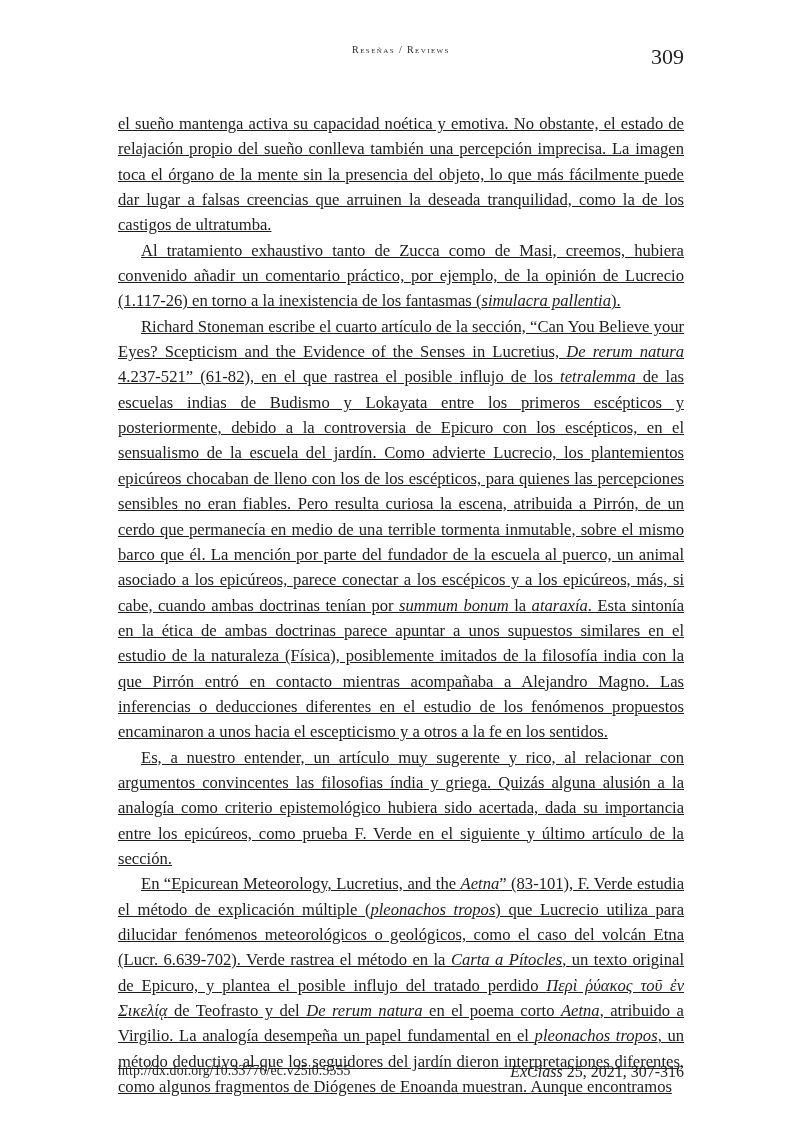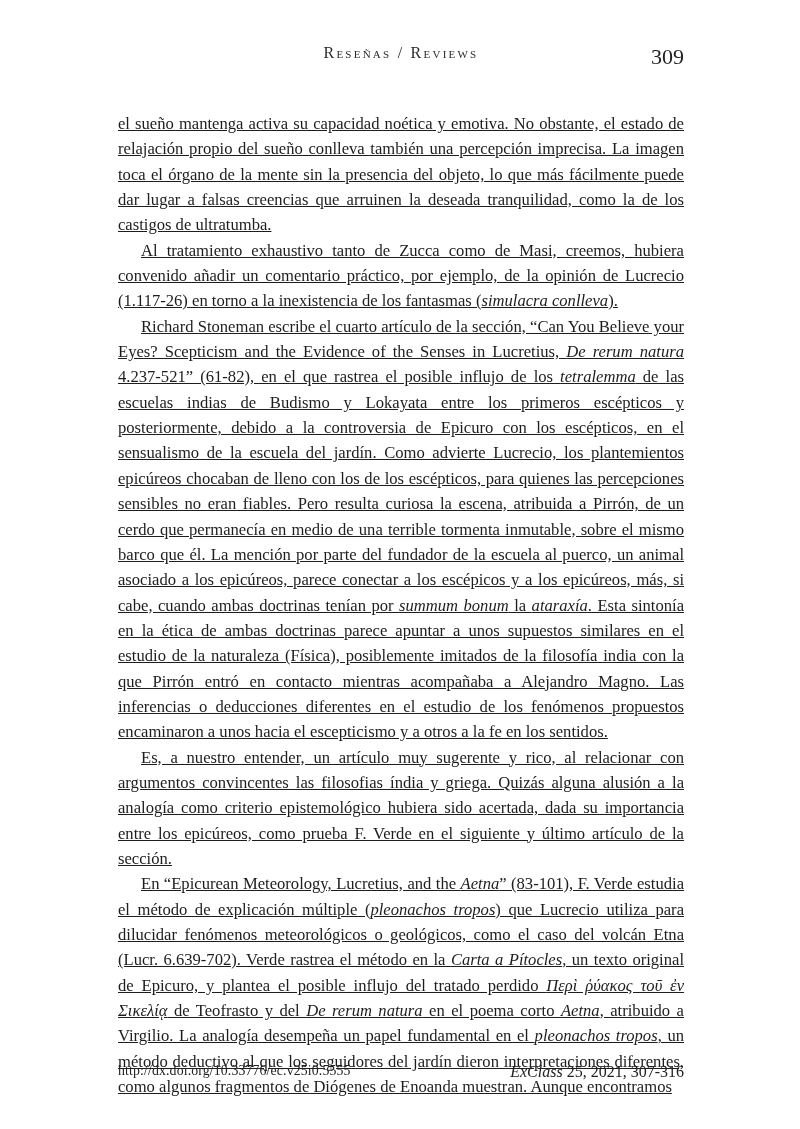--- a/index.html
+++ b/index.html
@@ -18,21 +18,21 @@
   .header {
     position: absolute;
     top: 44px; left: 118px; width: 566px;
     height: 22px;
   }
   .header-title {
     display: block;
     text-align: center;
     font-variant: small-caps;
     letter-spacing: 0.14em;
-    font-size: 16px;
+    font-size: 10px;
     color: #2a2a2a;
   }
   .page-number {
     position: absolute;
     right: 0; top: 0;
     font-size: 22px;
     color: #222;
   }
   .body-text {
     position: absolute;
@@ -61,21 +61,21 @@
 
 <div class="page">
 
   <div class="header">
     <span class="header-title">Reseñas / Reviews</span>
     <span class="page-number">309</span>
   </div>
 
   <div class="body-text">
       <p class="para"><span>el sueño mantenga activa su capacidad noética y emotiva. No obstante, el estado de relajación propio del sueño conlleva también una percepción imprecisa. La imagen toca el órgano de la mente sin la presencia del objeto, lo que más fácilmente puede dar lugar a falsas creencias que arruinen la deseada tranquilidad, como la de los castigos de ultratumba.</span></p>
-      <p class="para indent"><span>Al tratamiento exhaustivo tanto de Zucca como de Masi, creemos, hubiera convenido añadir un comentario práctico, por ejemplo, de la opinión de Lucrecio (1.117-26) en torno a la inexistencia de los fantasmas (</span><i>simulacra conlleva</i><span>).</span></p>
+      <p class="para indent"><span>Al tratamiento exhaustivo tanto de Zucca como de Masi, creemos, hubiera convenido añadir un comentario práctico, por ejemplo, de la opinión de Lucrecio (1.117-26) en torno a la inexistencia de los fantasmas (</span><i>simulacra pallentia</i><span>).</span></p>
       <p class="para indent"><span>Richard Stoneman escribe el cuarto artículo de la sección, “Can You Believe your Eyes? Scepticism and the Evidence of the Senses in Lucretius, </span><i>De rerum natura</i><span> 4.237-521” (61-82), en el que rastrea el posible influjo de los </span><i>tetralemma</i><span> de las escuelas indias de Budismo y Lokayata entre los primeros escépticos y posteriormente, debido a la controversia de Epicuro con los escépticos, en el sensualismo de la escuela del jardín. Como advierte Lucrecio, los plantemientos epicúreos chocaban de lleno con los de los escépticos, para quienes las percepciones sensibles no eran fiables. Pero resulta curiosa la escena, atribuida a Pirrón, de un cerdo que permanecía en medio de una terrible tormenta inmutable, sobre el mismo barco que él. La mención por parte del fundador de la escuela al puerco, un animal asociado a los epicúreos, parece conectar a los escépicos y a los epicúreos, más, si cabe, cuando ambas doctrinas tenían por </span><i>summum bonum</i><span> la </span><i>ataraxía</i><span>. Esta sintonía en la ética de ambas doctrinas parece apuntar a unos supuestos similares en el estudio de la naturaleza (Física), posiblemente imitados de la filosofía india con la que Pirrón entró en contacto mientras acompañaba a Alejandro Magno. Las inferencias o deducciones diferentes en el estudio de los fenómenos propuestos encaminaron a unos hacia el escepticismo y a otros a la fe en los sentidos.</span></p>
       <p class="para indent"><span>Es, a nuestro entender, un artículo muy sugerente y rico, al relacionar con argumentos convincentes las filosofias índia y griega. Quizás alguna alusión a la analogía como criterio epistemológico hubiera sido acertada, dada su importancia entre los epicúreos, como prueba F. Verde en el siguiente y último artículo de la sección.</span></p>
       <p class="para indent"><span>En “Epicurean Meteorology, Lucretius, and the </span><i>Aetna</i><span>” (83-101), F. Verde estudia el método de explicación múltiple (</span><i>pleonachos tropos</i><span>) que Lucrecio utiliza para dilucidar fenómenos meteorológicos o geológicos, como el caso del volcán Etna (Lucr. 6.639-702). Verde rastrea el método en la </span><i>Carta a Pítocles</i><span>, un texto original de Epicuro, y plantea el posible influjo del tratado perdido </span><i>Περὶ ῥύακος τοῦ ἐν Σικελίᾳ</i><span> de Teofrasto y del </span><i>De rerum natura</i><span> en el poema corto </span><i>Aetna</i><span>, atribuido a Virgilio. La analogía desempeña un papel fundamental en el </span><i>pleonachos tropos</i><span>, un método deductivo al que los seguidores del jardín dieron interpretaciones diferentes, como algunos fragmentos de Diógenes de Enoanda muestran. Aunque encontramos</span></p>
     </div>
 
   <div class="footer">
     <span class="doi">http://dx.doi.org/10.33776/ec.v25i0.5555</span>
     <span class="journal"><i>ExClass</i><span> 25, 2021, 307-316</span></span>
   </div>
 

